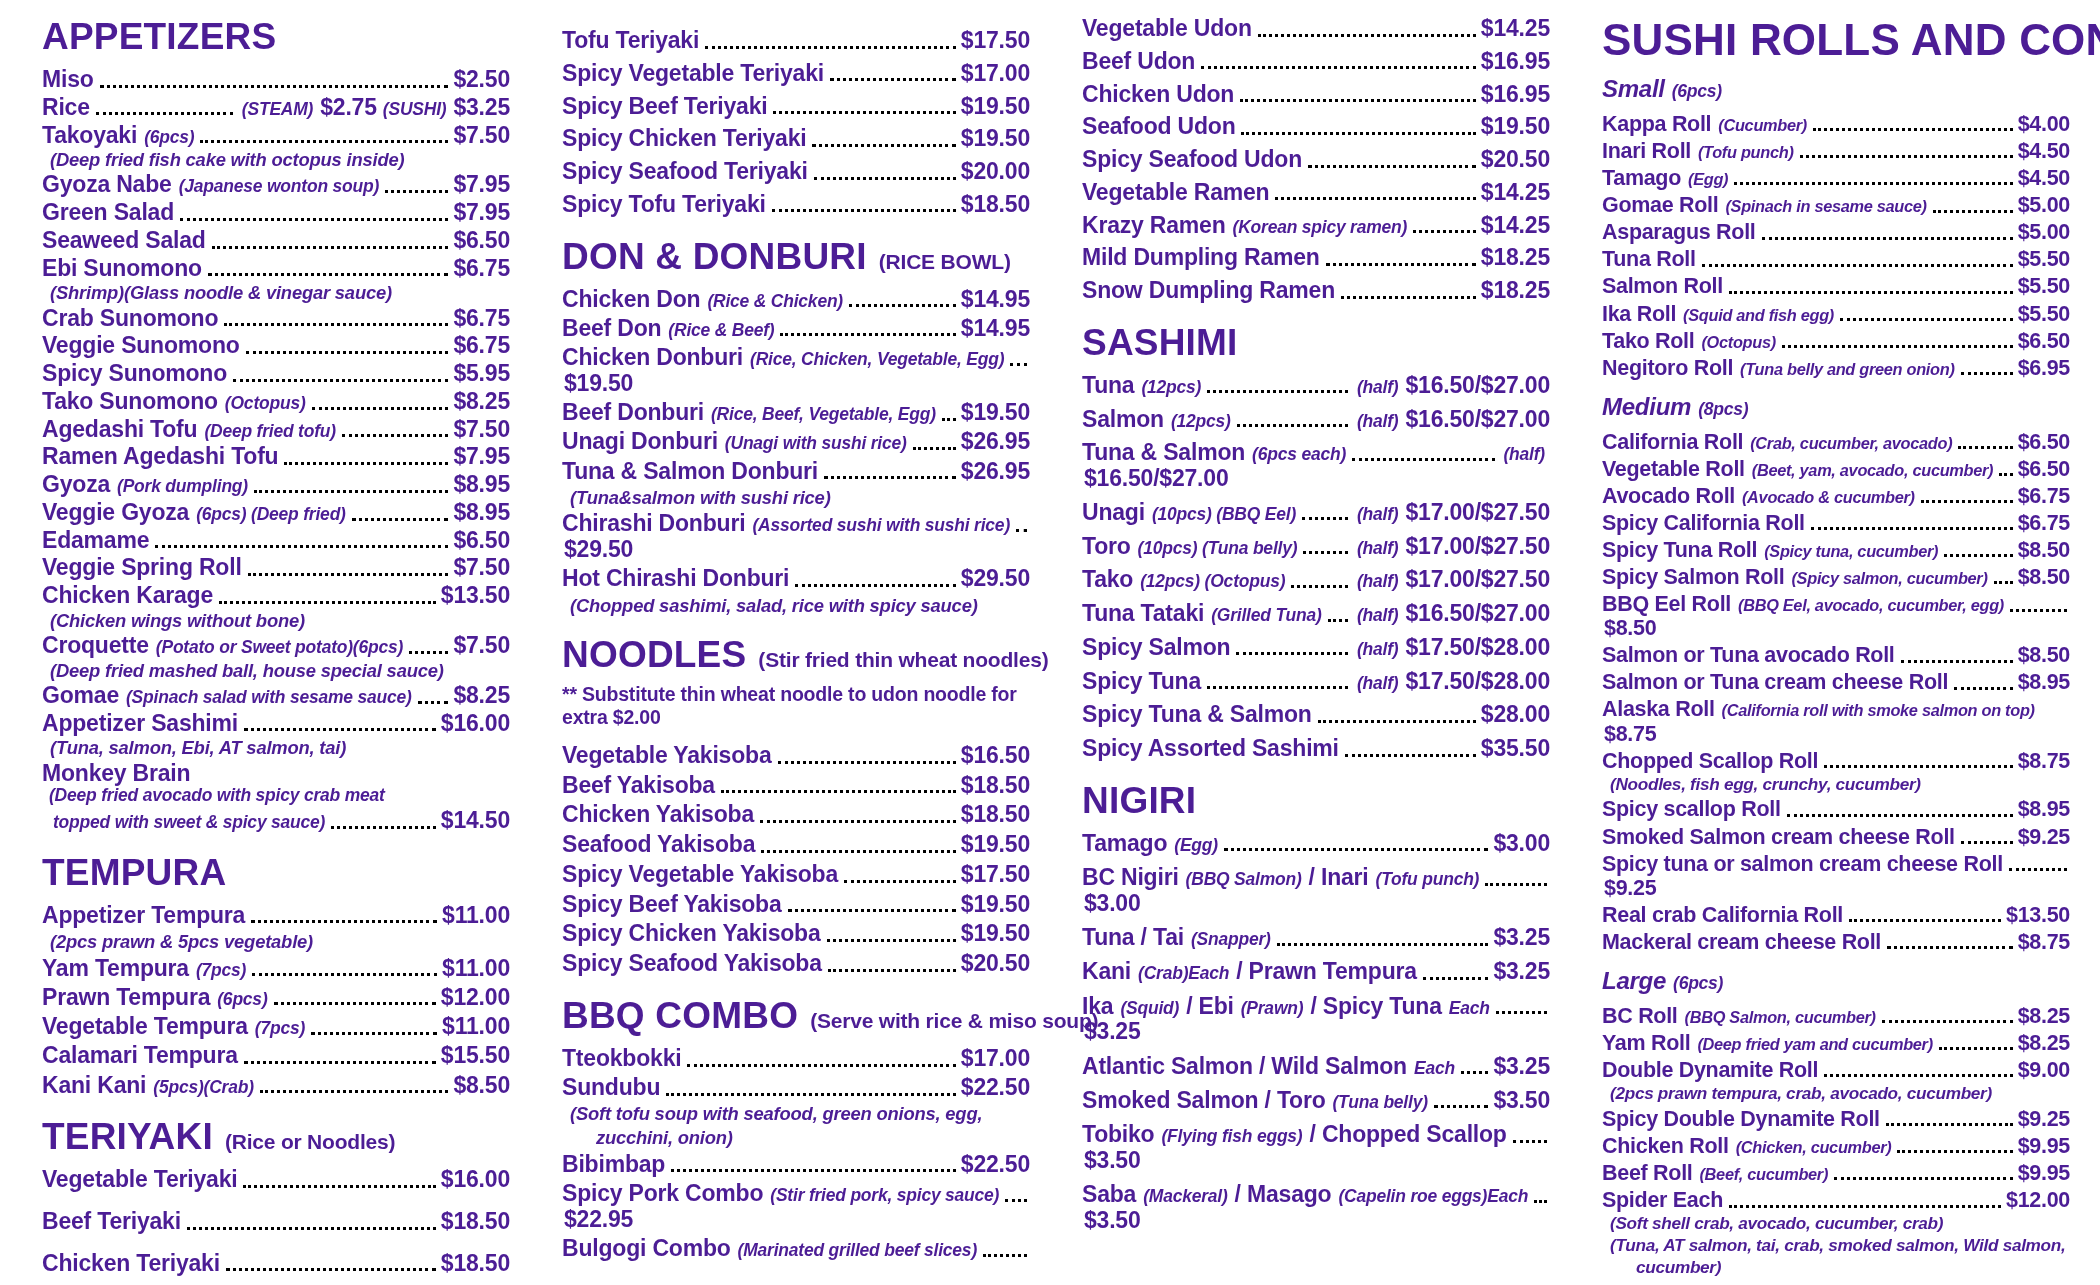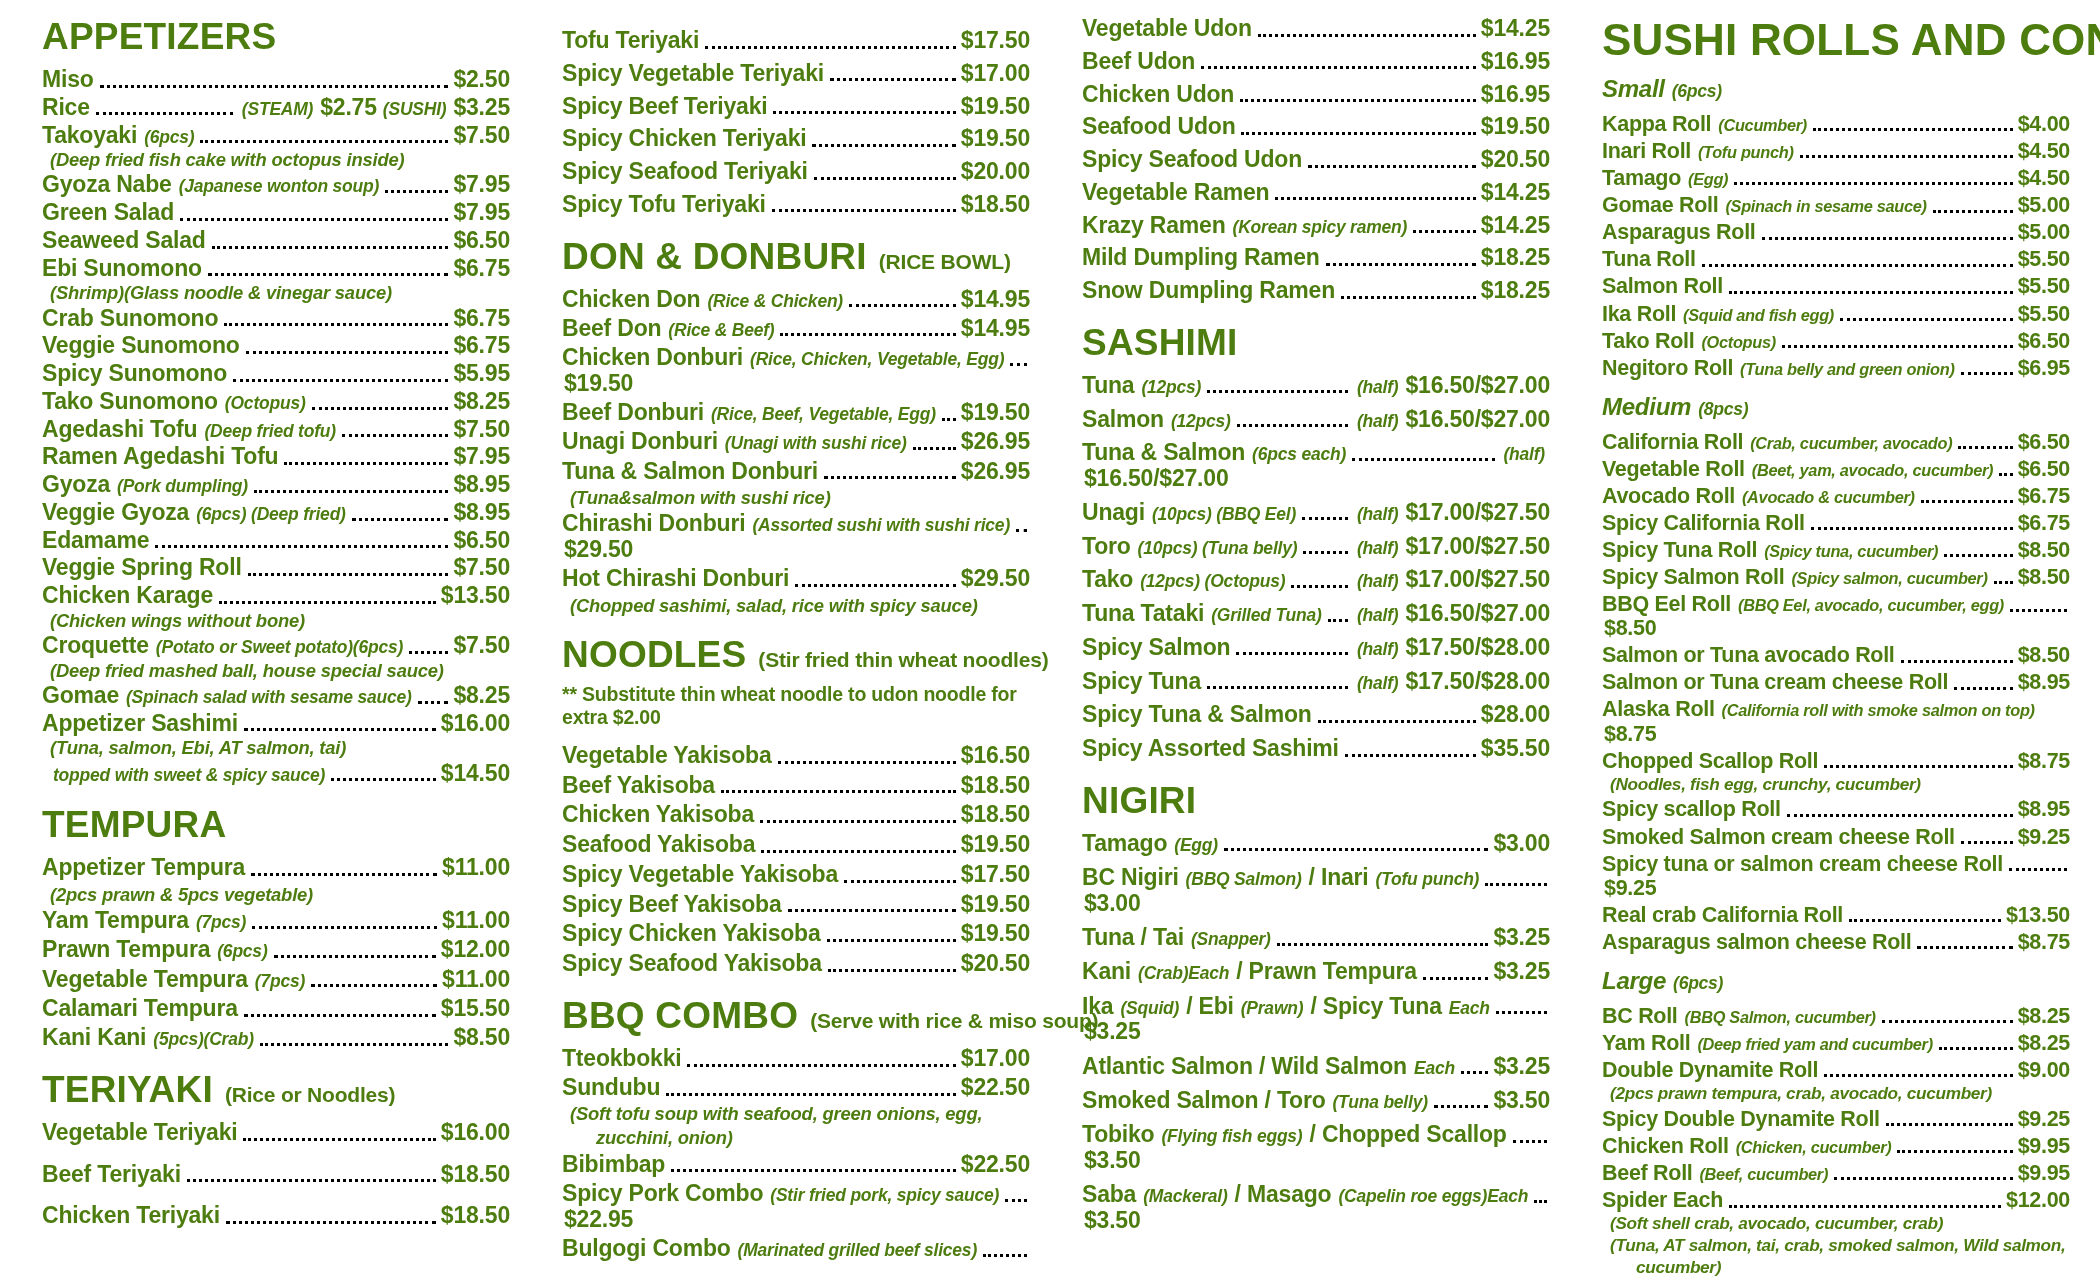--- a/index.html
+++ b/index.html
@@ -1,18 +1,18 @@
 <!DOCTYPE html>
 <html><head>
 <meta charset="utf-8">
 <style>
   html,body{margin:0;padding:0;background:#ffffff;}
   .page{
     width:2100px;height:1285px;box-sizing:border-box;
-    background:#ffffff;color:#4d7c0f;
+    background:#ffffff;color:#4c1d95;
     font-family:"Liberation Sans",sans-serif;font-weight:700;
     padding:16px 30px 0 42px;
     display:flex;gap:52px;overflow:hidden;
   }
   .col{flex:1 1 0;min-width:0;letter-spacing:-0.2px;}
   .col:nth-child(1){font-size:23px;}
   .col:nth-child(2){font-size:23px;}
   .col:nth-child(3){font-size:23px;}
   .col:nth-child(4){font-size:21.5px;letter-spacing:-0.3px;}
 
@@ -176,20 +176,24 @@
           <span class="leader"></span>
           <span class="price">$8.25</span>
         </div>
         <div class="row">
           <span class="part-n">Appetizer Sashimi</span>
           <span class="leader"></span>
           <span class="price">$16.00</span>
         </div>
         <div class="desc">(Tuna, salmon, Ebi, AT salmon, tai)</div>
         <div class="row">
+          <span class="part-n">Monkey Brain</span>
+          <span class="part-i">(Deep fried avocado with spicy crab meat</span>
+        </div>
+        <div class="row">
           <span class="part-i">topped with sweet &amp; spicy sauce)</span>
           <span class="leader"></span>
           <span class="price">$14.50</span>
         </div>
       </div>
       <div class="sec sec-tempura">
         <div class="sec-title-row">
           <span class="sec-title">TEMPURA</span>
         </div>
         <div class="row">
@@ -761,21 +765,21 @@
           <span class="part-n">Spicy tuna or salmon cream cheese Roll</span>
           <span class="leader"></span>
           <span class="price">$9.25</span>
         </div>
         <div class="row">
           <span class="part-n">Real crab California Roll</span>
           <span class="leader"></span>
           <span class="price">$13.50</span>
         </div>
         <div class="row">
-          <span class="part-n">Asparagus salmon cheese Roll</span>
+          <span class="part-n">Mackeral cream cheese Roll</span>
           <span class="leader"></span>
           <span class="price">$8.75</span>
         </div>
         <div class="row subheader">
           <span class="part-bi">Large</span>
           <span class="part-i">(6pcs)</span>
         </div>
         <div class="row">
           <span class="part-n">BC Roll</span>
           <span class="part-i">(BBQ Salmon, cucumber)</span>

